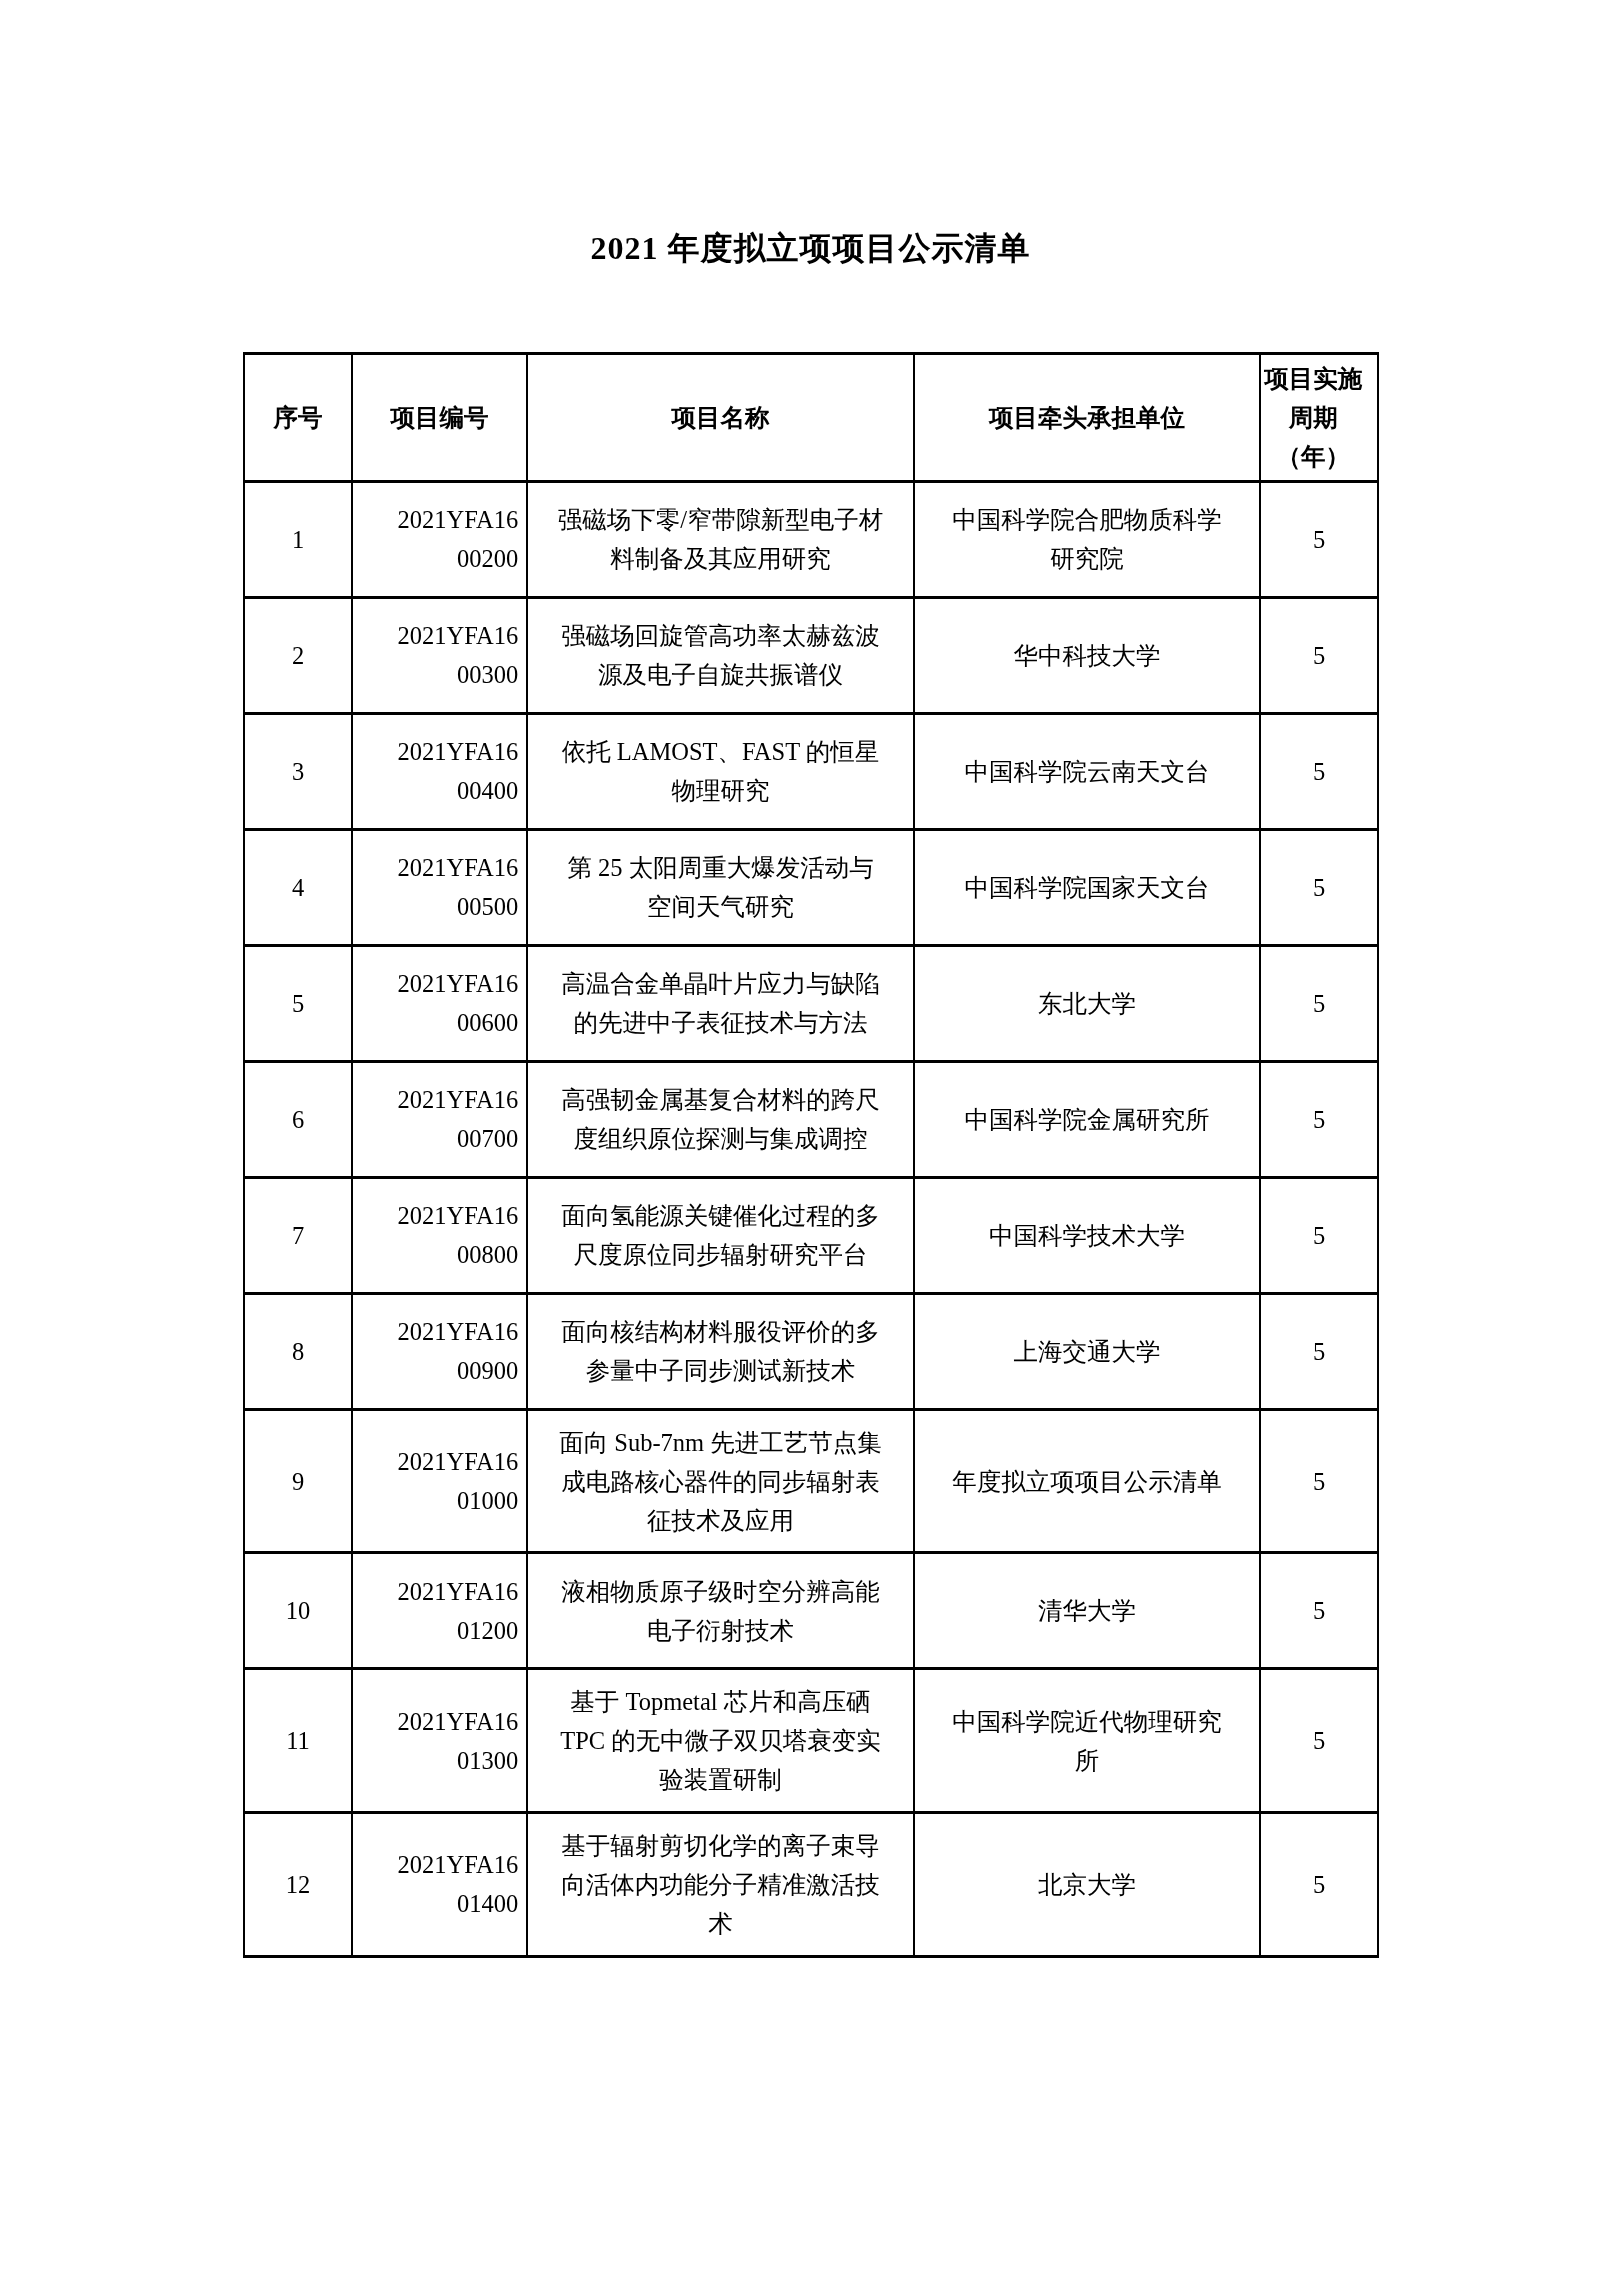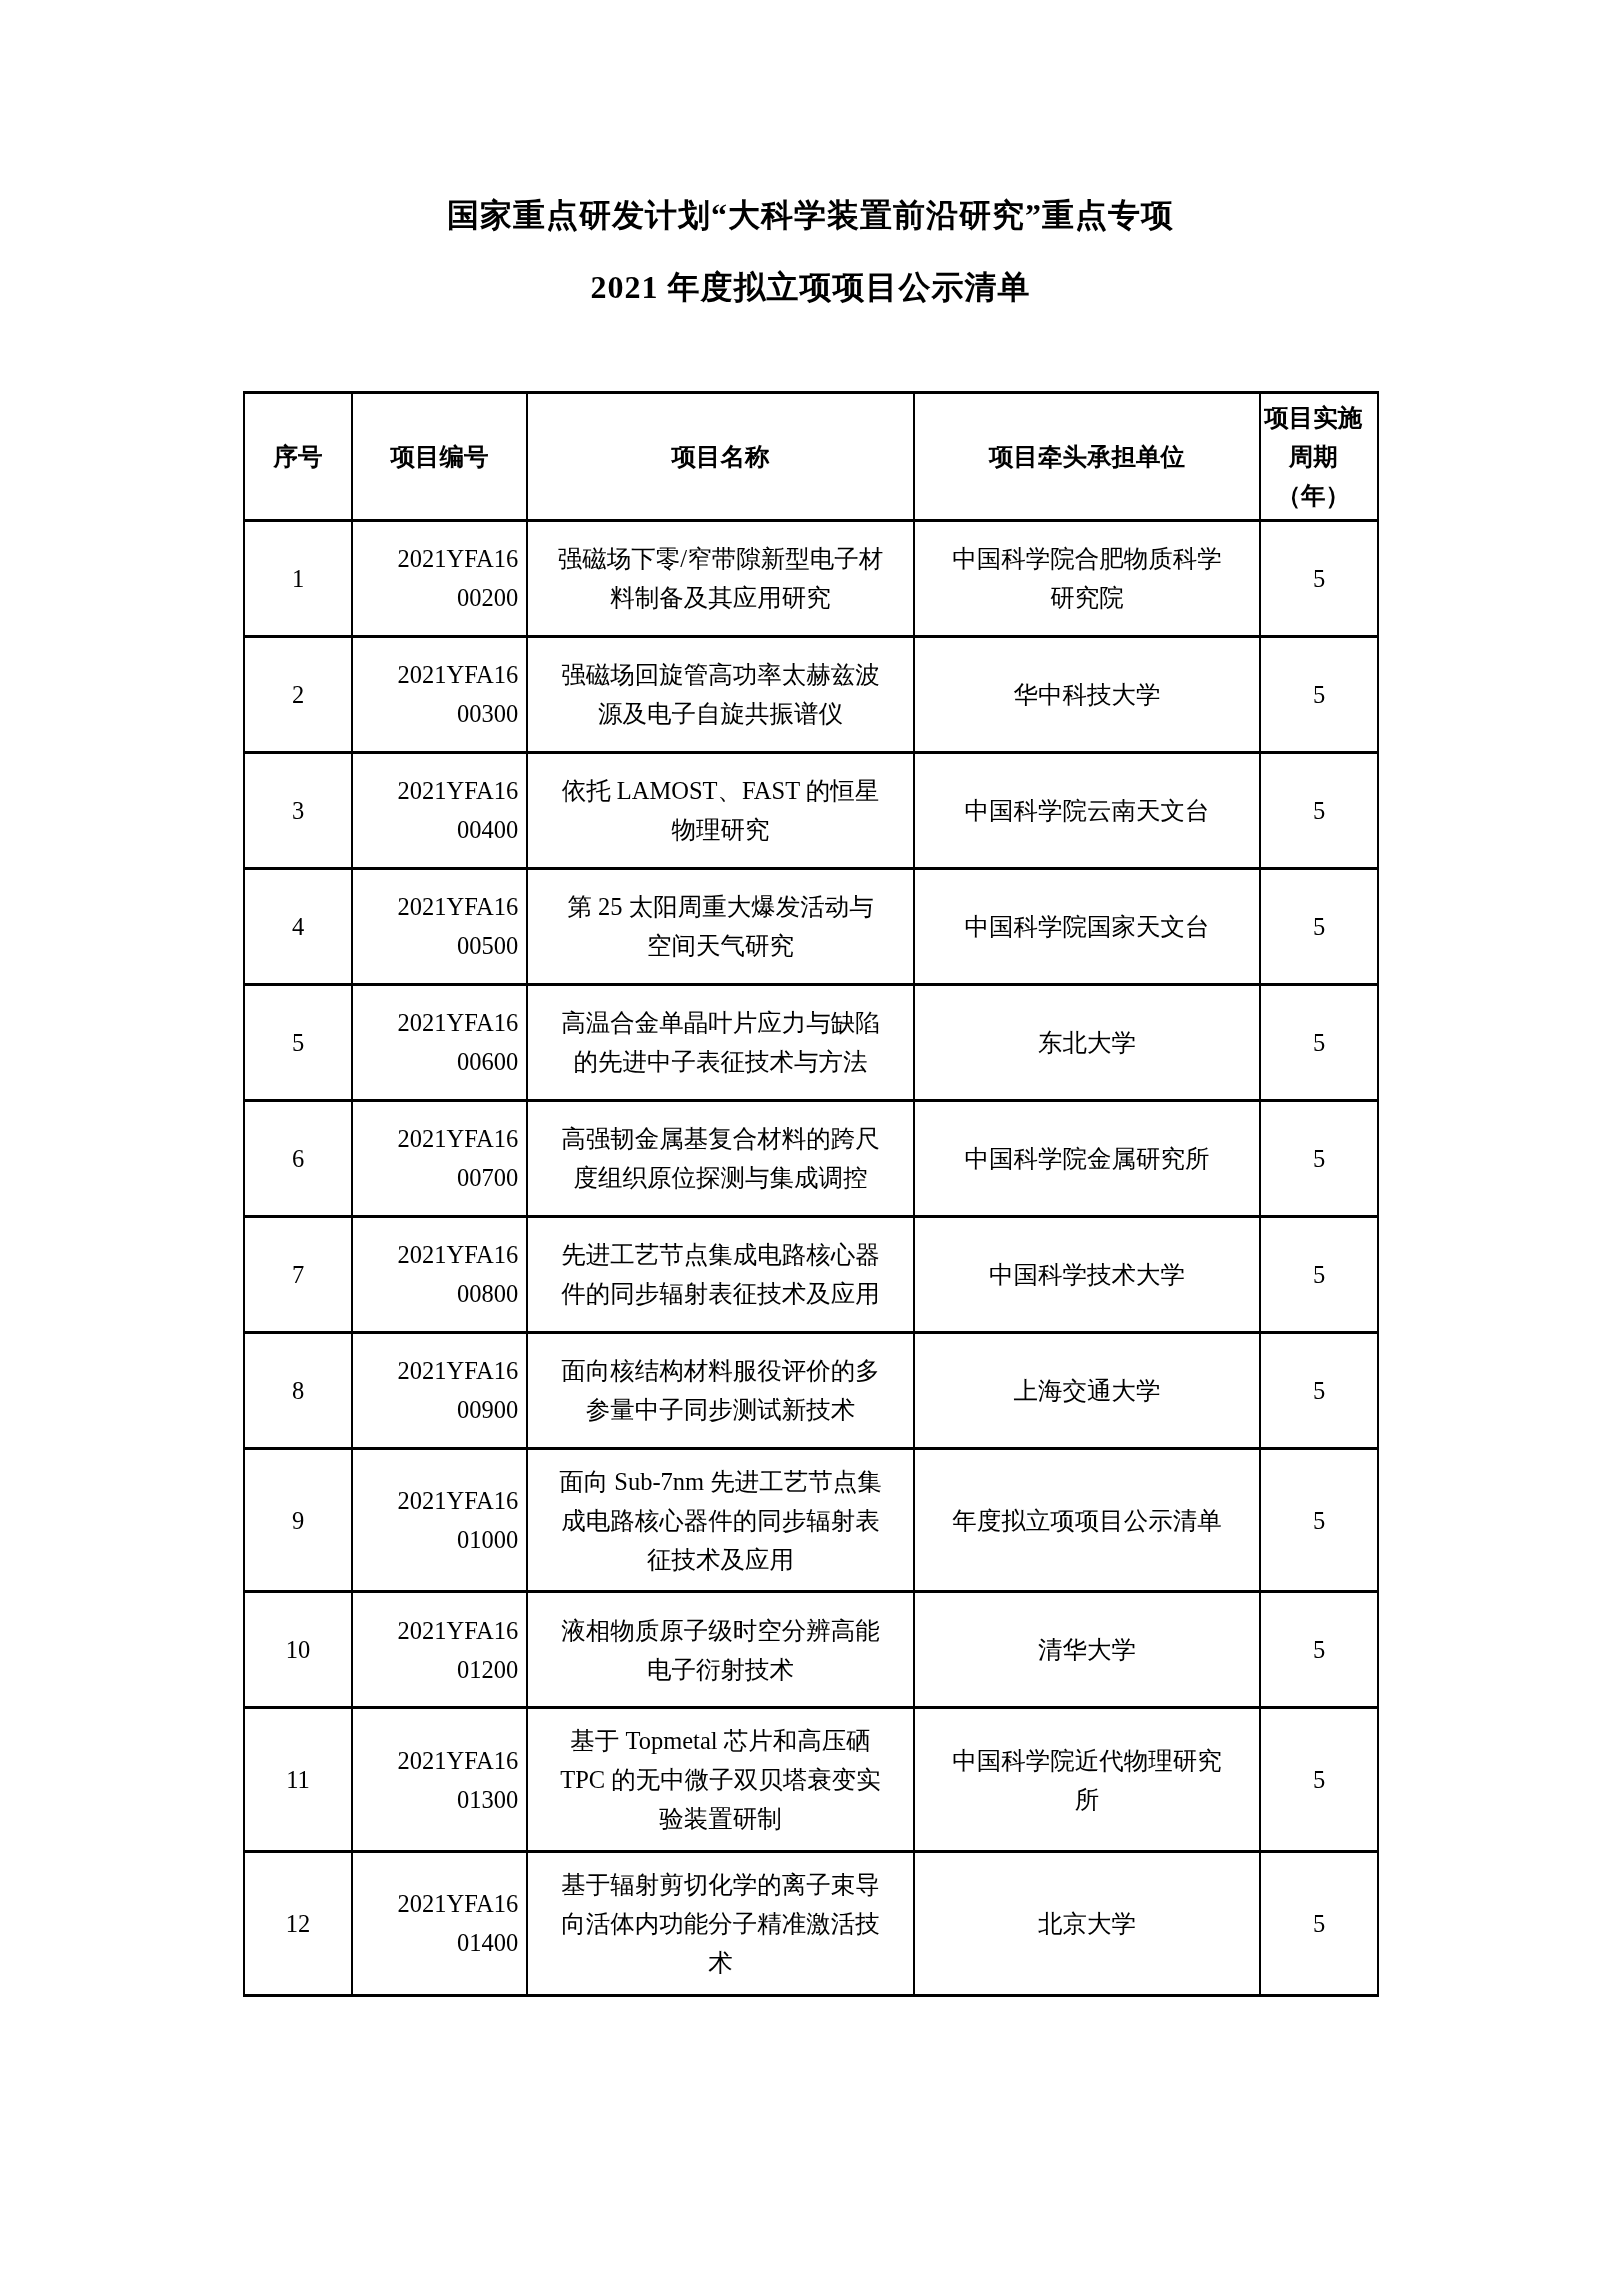--- a/index.html
+++ b/index.html
@@ -65,21 +65,20 @@
   thead th.col-period { padding-left: 2px; padding-right: 13.7px; }
   tbody tr { height: 116px; }
   td.col-name { padding-left: 29px; padding-right: 29px; margin-left: 34px; }
   td.col-org  { padding-left: 25.5px; padding-right: 25.5px; }
   .code-line { display: block; text-align: right; }
 </style>
 </head>
 <body>
 
 <div class="page">
-  <h1 class="doc-title">国家重点研发计划“大科学装置前沿研究”重点专项</h1>
   <h1 class="doc-title second">2021 年度拟立项项目公示清单</h1>
 
   <table class="projects">
     <colgroup>
       <col class="c-no">
       <col class="c-code">
       <col class="c-name">
       <col class="c-org">
       <col class="c-period">
     </colgroup>
@@ -158,21 +157,21 @@
     <td class="col-org">中国科学院金属研究所</td>
     <td class="col-period">5</td>
   </tr>
 
   <tr>
     <td class="col-no">7</td>
     <td class="col-code">
       <span class="code-line">2021YFA16</span>
       <span class="code-line">00800</span>
     </td>
-    <td class="col-name">先进工艺节点集成电路核心器件的同步辐射表征技术及应用</td>
+    <td class="col-name">面向氢能源关键催化过程的多尺度原位同步辐射研究平台</td>
     <td class="col-org">中国科学技术大学</td>
     <td class="col-period">5</td>
   </tr>
 
   <tr>
     <td class="col-no">8</td>
     <td class="col-code">
       <span class="code-line">2021YFA16</span>
       <span class="code-line">00900</span>
     </td>

